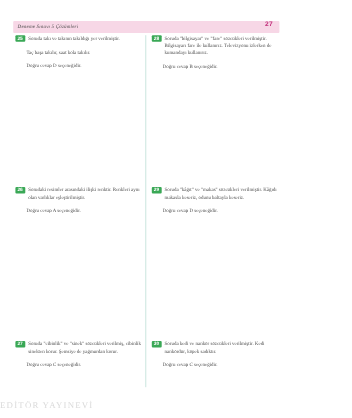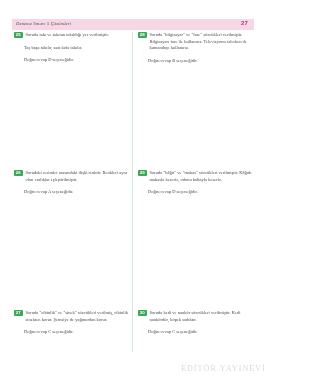--- a/index.html
+++ b/index.html
@@ -117,21 +117,21 @@
     padding-left: 10px;
     margin-top: 6px;
   }
 
   
   .footer {
     position: absolute;
     left: 0;
     right: 0;
     bottom: 7px;
-    text-align: right;
+    text-align: left;
     font-size: 8px;
     letter-spacing: 1.1px;
     color: #dadada;
     font-family: "Liberation Serif", "DejaVu Serif", serif;
   }
 </style>
 </head>
 <body>
 
 <div class="page">

